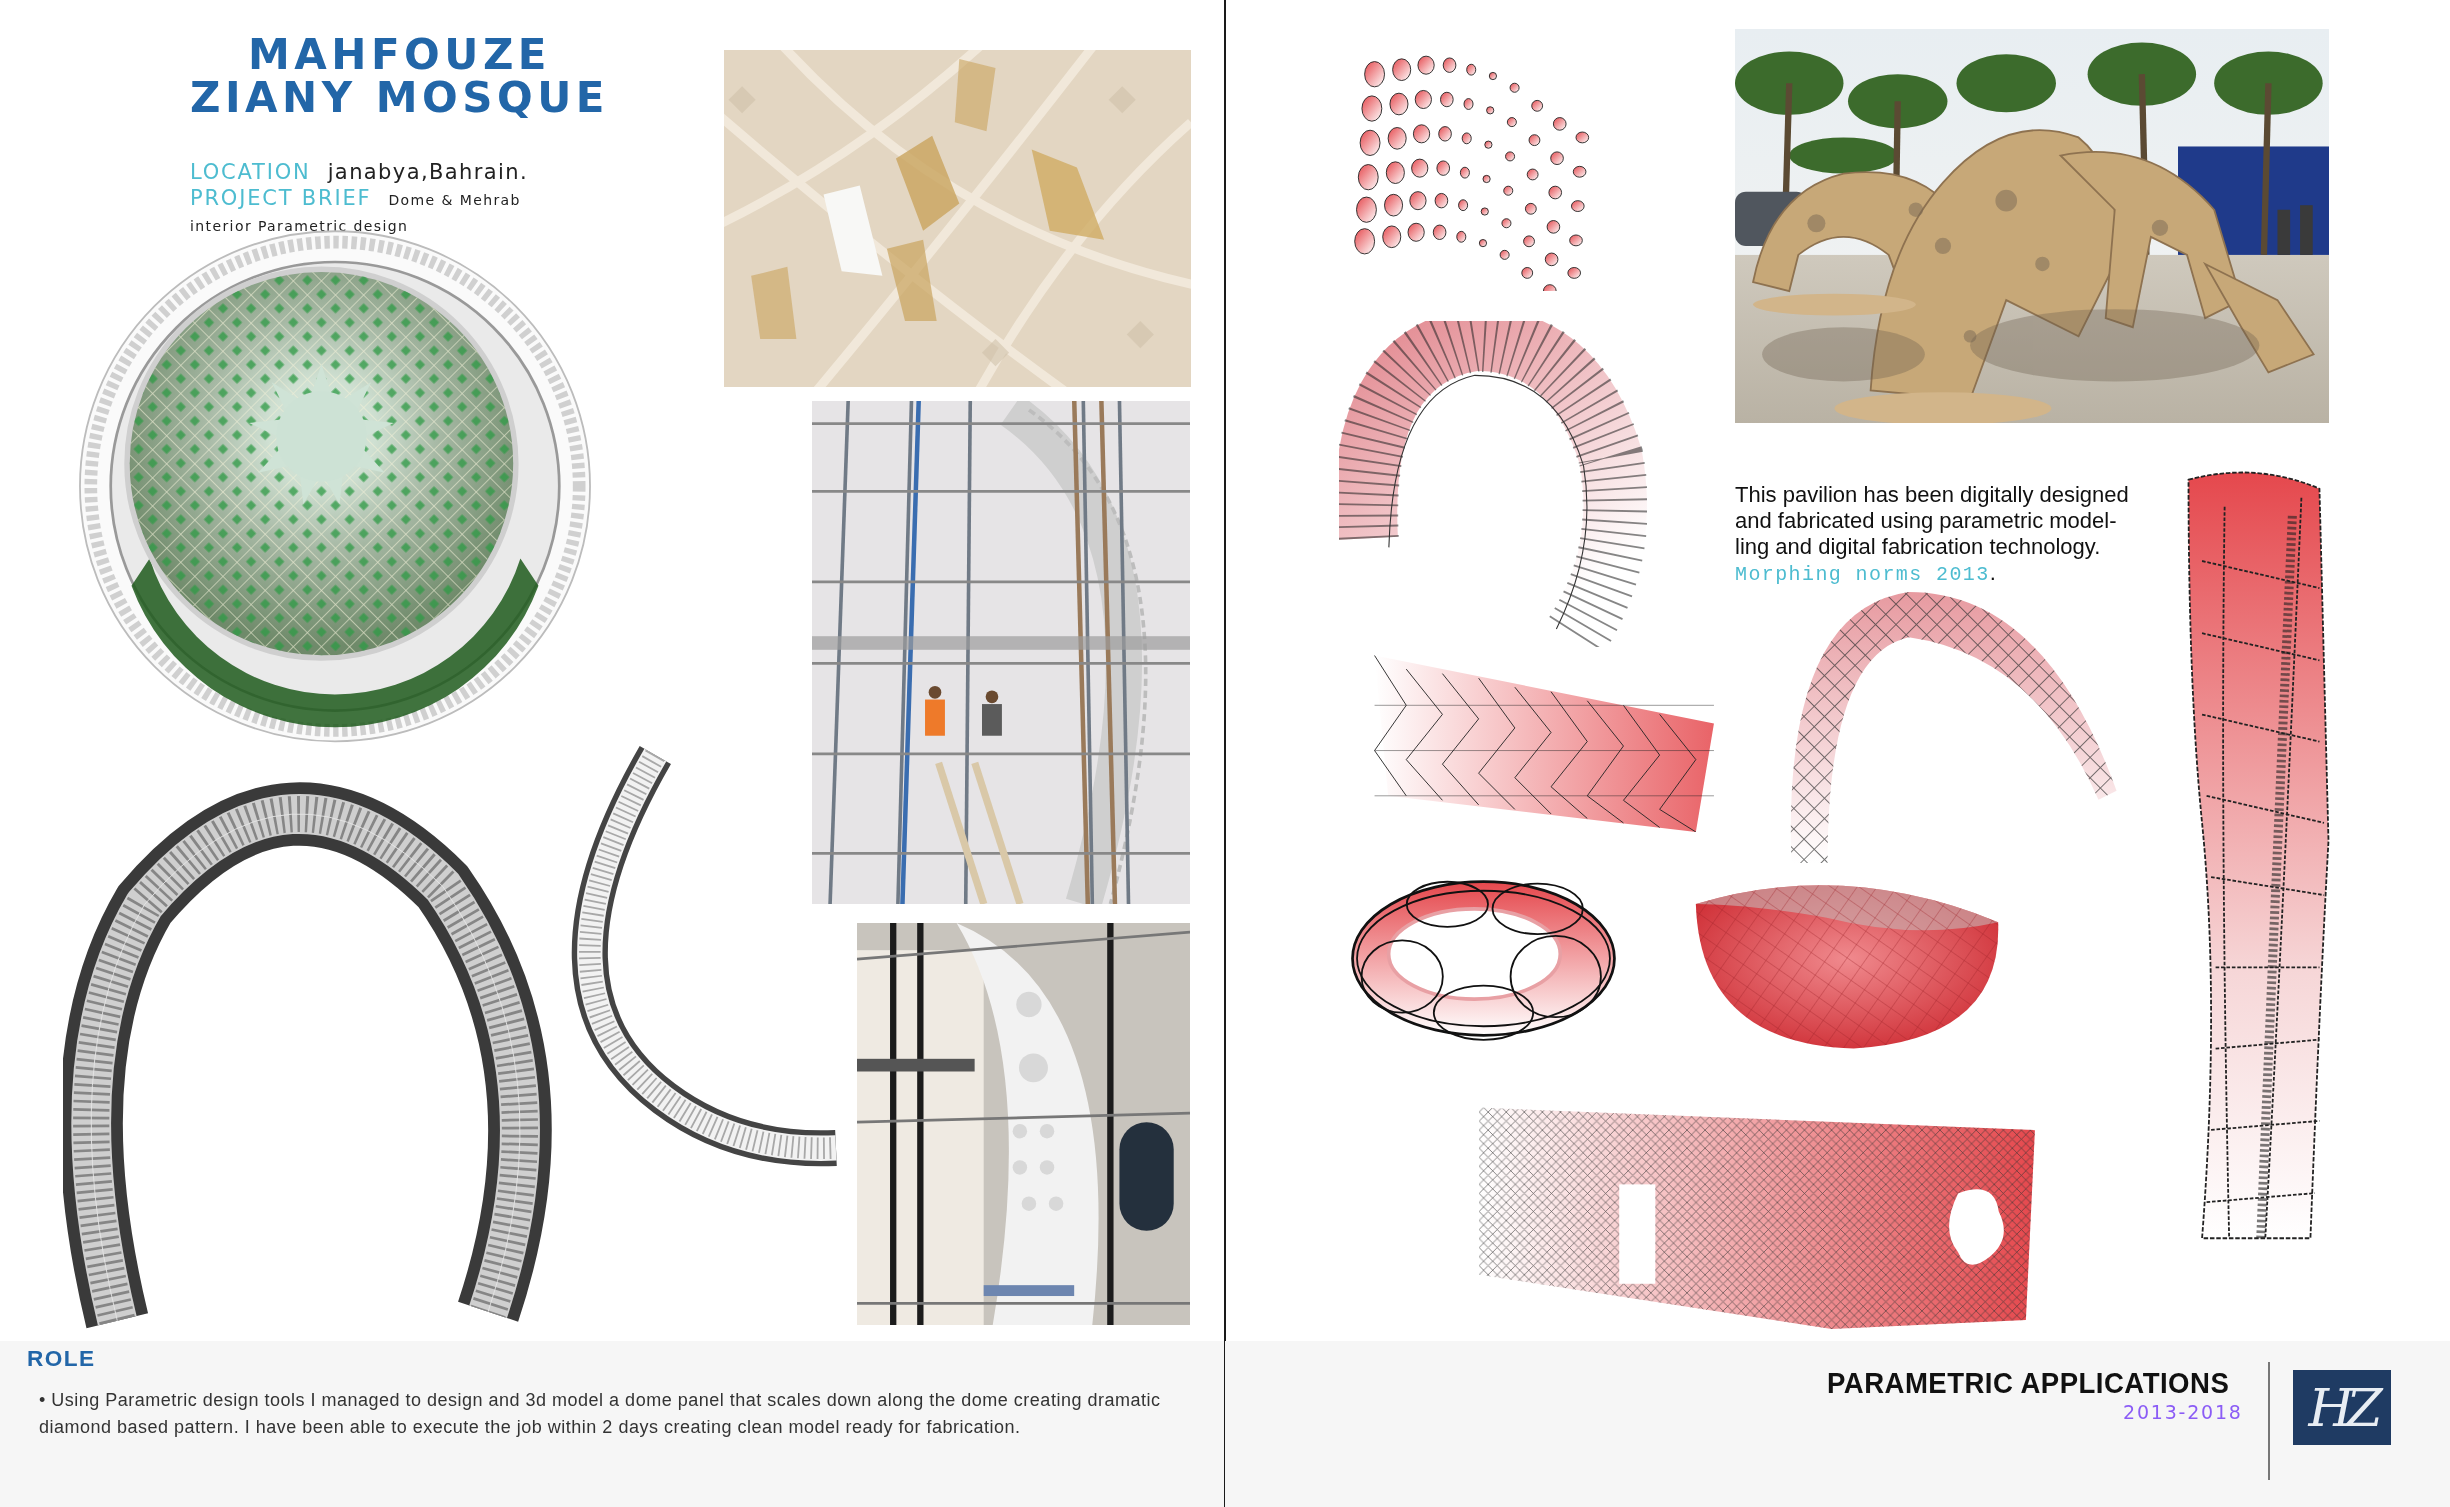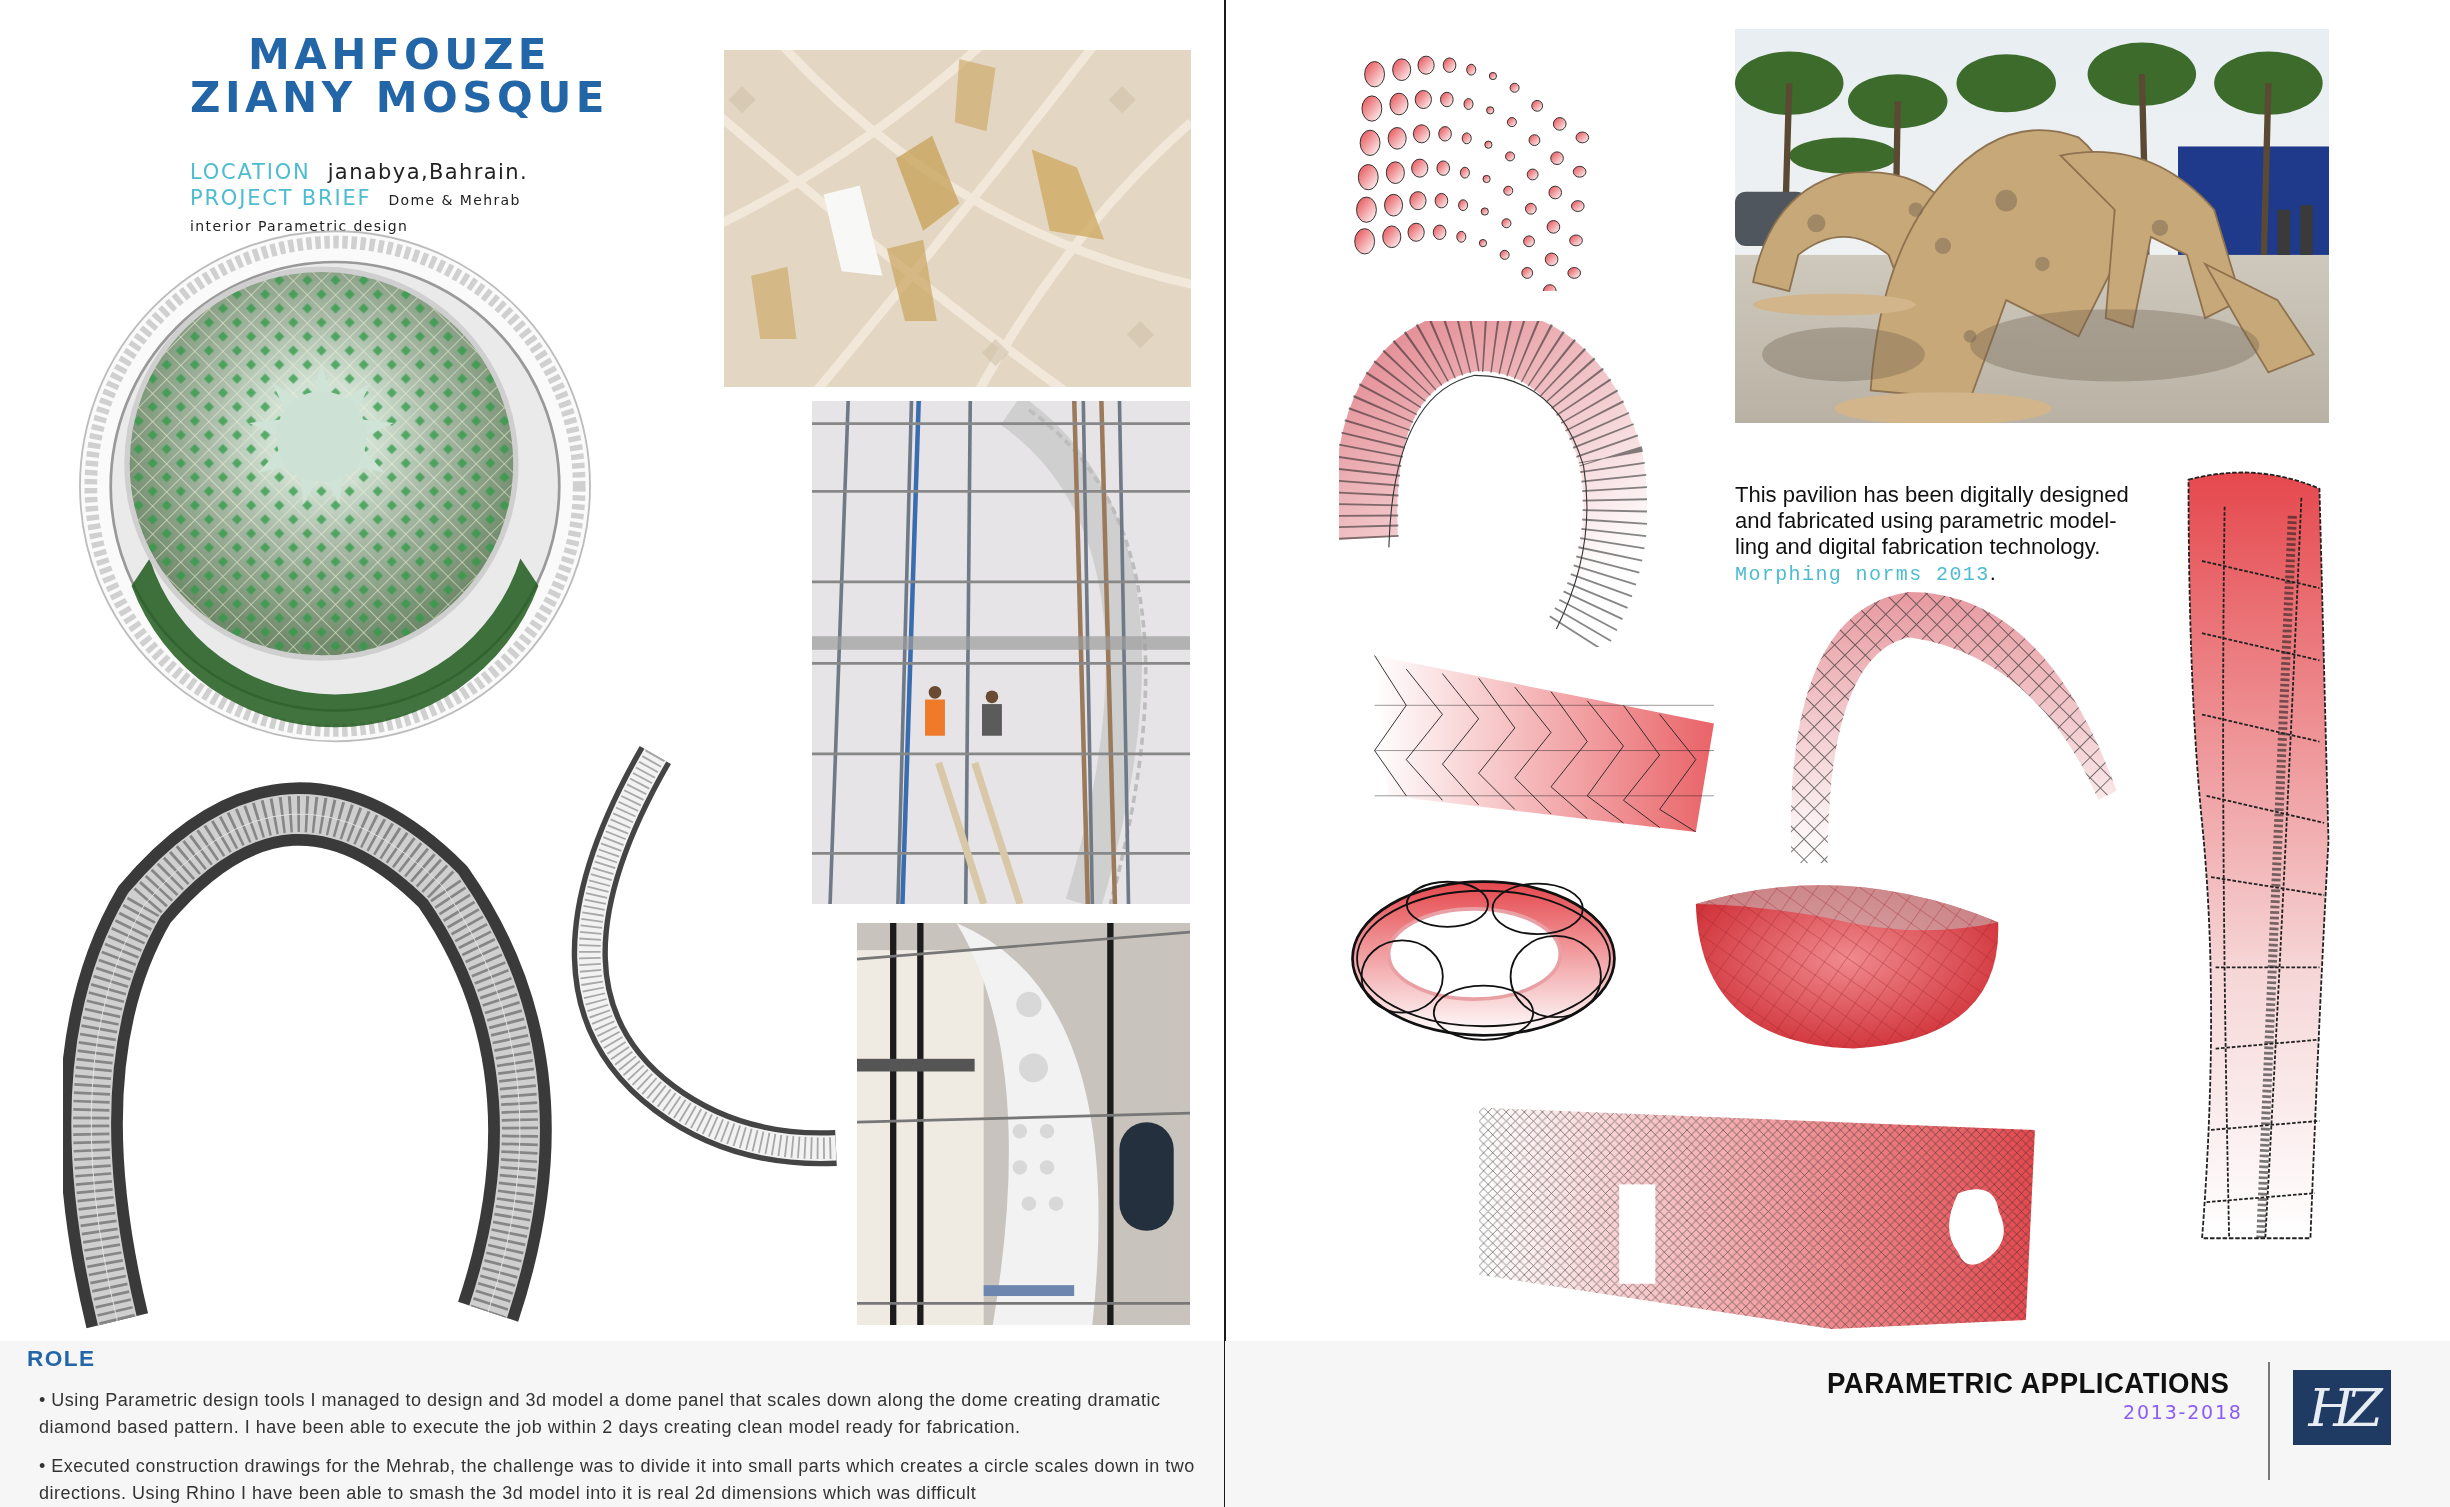--- a/index.html
+++ b/index.html
@@ -202,21 +202,20 @@
     <path d="M 110 20 Q -40 280 120 400 Q 200 460 310 455" fill="none" stroke="#777" stroke-width="24" stroke-dasharray="2 5" opacity="0.6"></path>
   </svg>
 </div>
 
 <div class="abs divider"></div>
 
 <div class="abs role-bar"></div>
 <div class="abs role-title">ROLE</div>
 <div class="abs role-text">
   <p>• Using Parametric design tools I managed to design and 3d model a dome panel that scales down along the dome creating dramatic diamond based pattern. I have been able to execute the job within 2 days creating clean model ready for fabrication.</p>
-  <p>• Executed construction drawings for the Mehrab, the challenge was to divide it into small parts which creates a circle scales down in two directions. Using Rhino I have been able to smash the 3d model into it is real 2d dimensions which was difficult</p>
 </div>
 
 <div class="abs shape" style="left:1352px; top:20px; width:280px; height:271px;">
   <svg viewBox="0 0 310 300" width="280" height="271">
     <defs>
         <linearGradient id="wv" x1="0" y1="0" x2="1" y2="1">
           <stop offset="0" stop-color="#e5484d"></stop>
           <stop offset="1" stop-color="#ffffff"></stop>
         </linearGradient>
       </defs>

